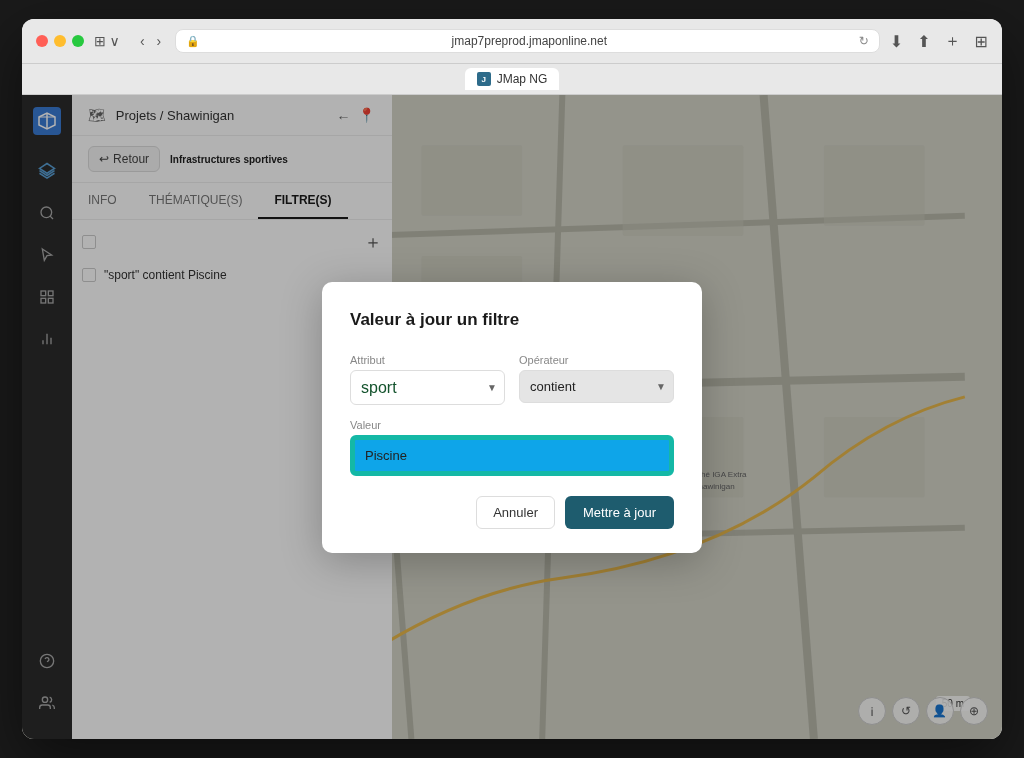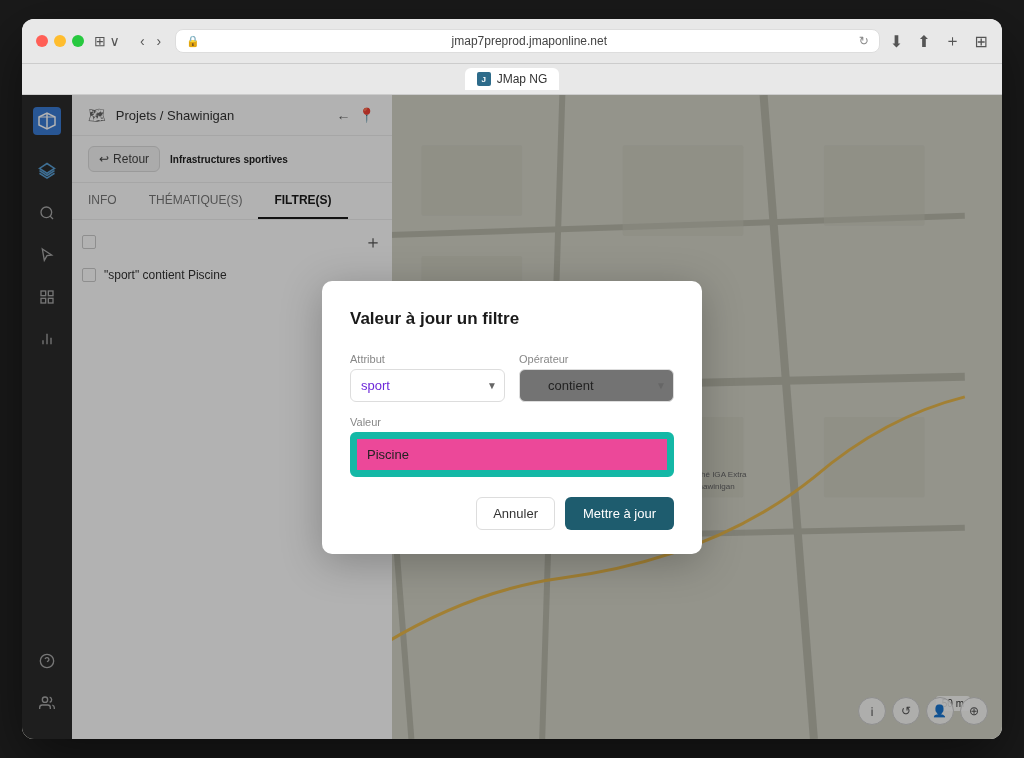--- a/index.html
+++ b/index.html
@@ -373,22 +373,22 @@
       position: absolute;
       right: 8px;
       top: 50%;
       transform: translateY(-50%);
       pointer-events: none;
       color: #666;
       font-size: 10px;
     }
 
     .form-input {
-      background: #ec4899;
-      border: 7px solid #14b8a6;
+      background: #0ea5e9;
+      border: 5px solid #14b8a6;
       border-radius: 6px;
       padding: 8px 10px;
       font-size: 13px;
       color: #222;
       width: 100%;
     }
 
     .dialog-footer {
       display: flex;
       justify-content: flex-end;
@@ -623,30 +623,30 @@
     </div>
 
     <div class="overlay">
       <div class="dialog">
         <div class="dialog-title">Valeur à jour un filtre</div>
 
         <div class="form-row">
           <div class="form-group">
             <label class="form-label">Attribut</label>
             <div class="form-select-wrapper">
-              <select style="width:100%;background:white;border:1px solid #ddd;border-radius:6px;padding:8px 10px;font-size:13px;color:#6d28d9;appearance:none;cursor:pointer;">
+              <select style="width:100%;background:white;border:1px solid #ddd;border-radius:6px;padding:8px 10px;font-size:16px;color:#14532d;appearance:none;cursor:pointer;">
                 <option>sport</option>
               </select>
               <span class="select-arrow">▼</span>
             </div>
           </div>
           <div class="form-group">
             <label class="form-label">Opérateur</label>
             <div class="form-select-wrapper">
-              <select style="width:100%;background:#737373;border:1px solid #ddd;border-radius:6px;padding:8px 28px;font-size:13px;color:#222;appearance:none;cursor:pointer;">
+              <select style="width:100%;background:#e5e5e5;border:1px solid #ddd;border-radius:6px;padding:8px 10px;font-size:13px;color:#222;appearance:none;cursor:pointer;">
                 <option>contient</option>
               </select>
               <span class="select-arrow">▼</span>
             </div>
           </div>
         </div>
 
         <div class="form-group" style="margin-bottom:4px;">
           <label class="form-label">Valeur</label>
           <input class="form-input" type="text" value="Piscine" style="">

